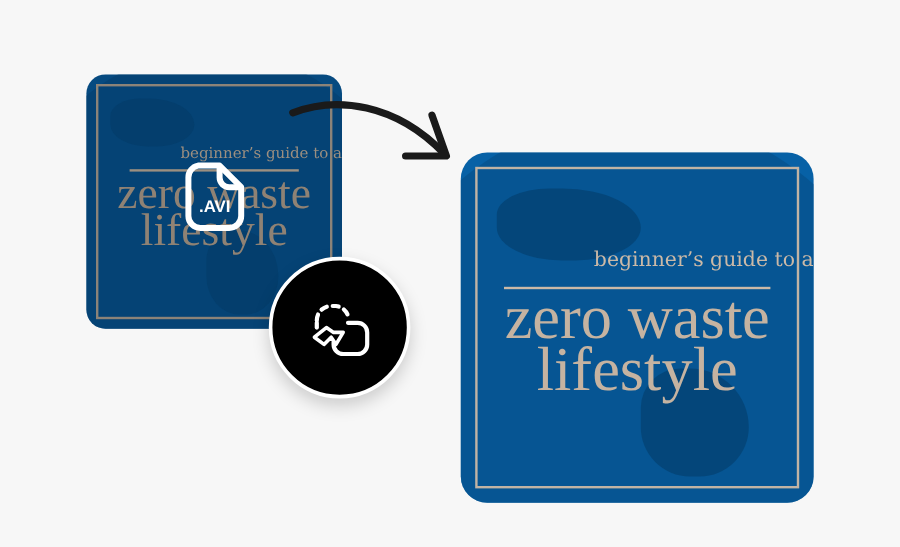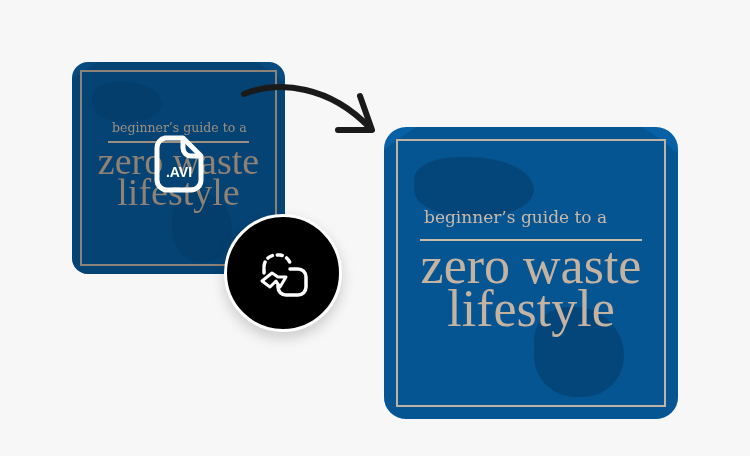--- a/index.html
+++ b/index.html
@@ -22,21 +22,21 @@
   }
   .card.small .globe { left: -60px; top: -20px; width: 330px; height: 330px; background: #053e6c; opacity: .55; }
   .card.large .globe { left: -80px; top: -30px; width: 450px; height: 450px; background: #054c84; opacity: .55; }
   .land { position: absolute; background: #043a66; border-radius: 40% 60% 50% 50%; opacity: .55; }
   .frame {
     position: absolute; border: 2px solid #a79a8c;
   }
   .card.small .frame { left: 8px; top: 8px; right: 8px; bottom: 8px; border-color: #8c8378; }
   .card.large .frame { left: 12px; top: 12px; right: 12px; bottom: 12px; border-color: #c1b3a4; border-width: 2.5px; }
   .title-small {
-    position: absolute; left: 0; right: 0; text-align: left;
+    position: absolute; left: 0; right: 0; text-align: right;
     font-family: "DejaVu Serif", "Liberation Serif", serif;
     padding-left: 40px;
   }
   .card.small .title-small { top: 58px; font-size: 12.5px; color: #9c8f80; }
   .card.large .title-small { top: 80px; font-size: 17px; color: #cbb9a7; }
   .rule { position: absolute; height: 1.5px; }
   .card.small .rule { left: 36px; right: 36px; top: 79px; background: #9c8f80; }
   .card.large .rule { left: 36px; right: 36px; top: 112px; background: #cbb9a7; height: 2px; }
   .big {
     position: absolute; left: 0; right: 0; text-align: center;

